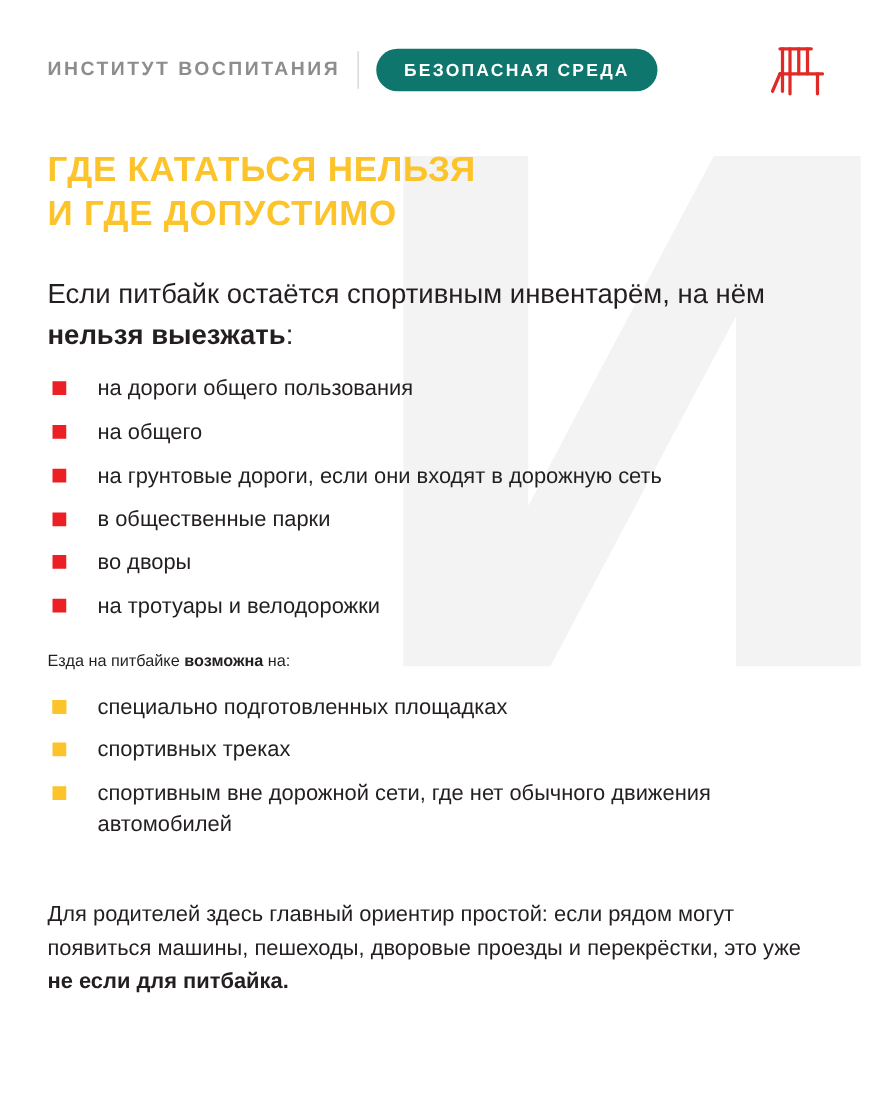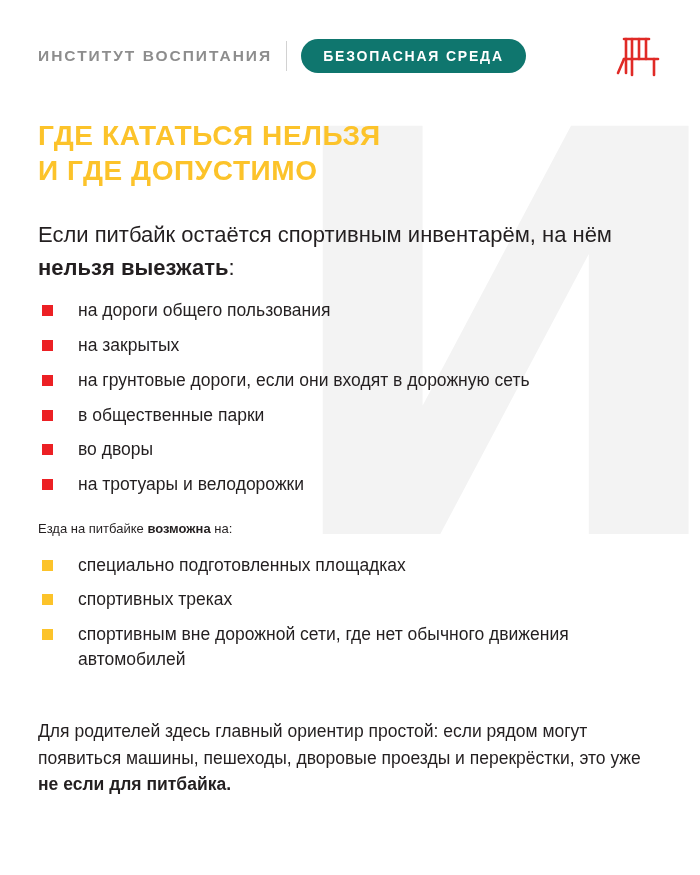--- a/index.html
+++ b/index.html
@@ -161,21 +161,21 @@
       <span class="l1">ГДЕ КАТАТЬСЯ НЕЛЬЗЯ</span>
       <span class="l2">И ГДЕ ДОПУСТИМО</span>
     </div>
 
     <div class="intro">
       <span>Если питбайк остаётся спортивным инвентарём, на нём </span><b>нельзя выезжать</b><span>:</span>
     </div>
 
     <ul class="list">
       <li><span class="bullet red"></span><span>на дороги общего пользования</span></li>
-      <li><span class="bullet red"></span><span>на закрытых</span></li>
+      <li><span class="bullet red"></span><span>на общего</span></li>
       <li><span class="bullet red"></span><span>на грунтовые дороги, если они входят в дорожную сеть</span></li>
       <li><span class="bullet red"></span><span>в общественные парки</span></li>
       <li><span class="bullet red"></span><span>во дворы</span></li>
       <li><span class="bullet red"></span><span>на тротуары и велодорожки</span></li>
     </ul>
 
     <div class="sub-intro">
       <span>Езда на питбайке </span><b>возможна</b><span> на:</span>
     </div>
 

